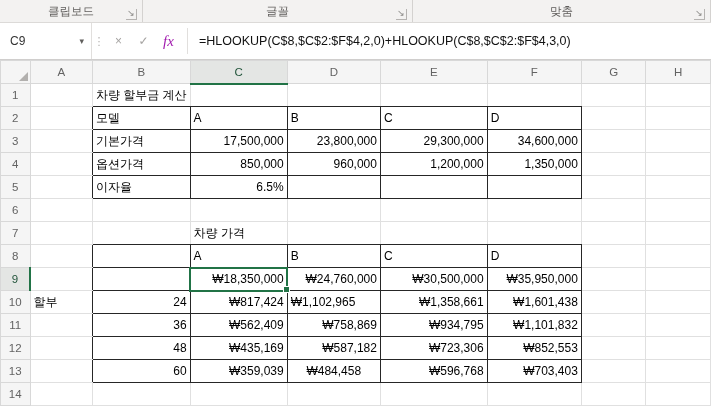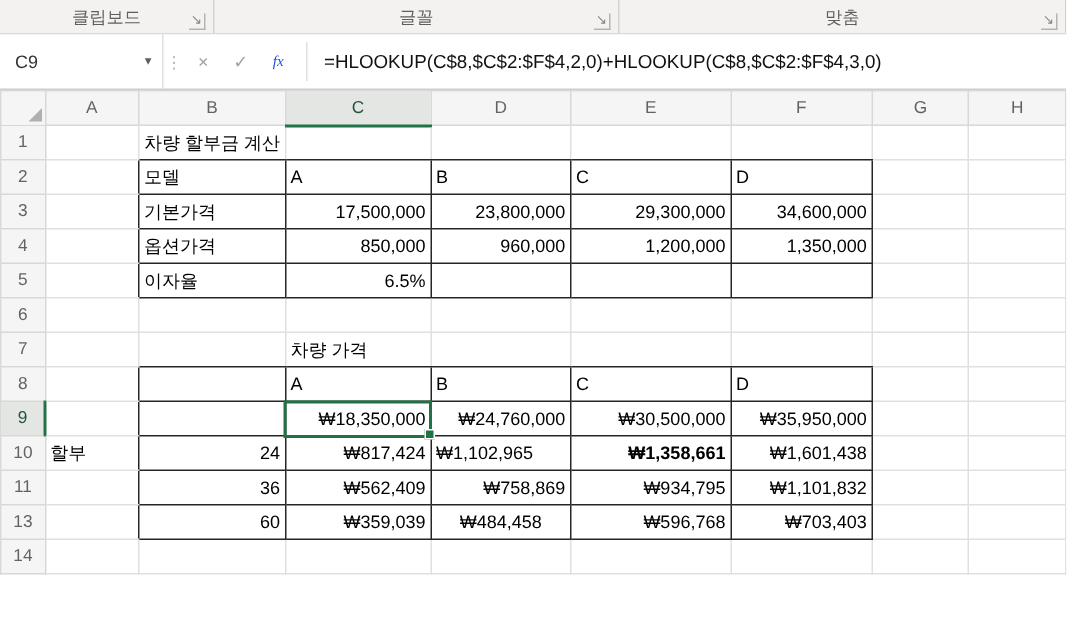--- a/index.html
+++ b/index.html
@@ -13,28 +13,28 @@
                   border-right:1px solid #d4d2d0; height:100%; }
   .rg-0 { width:143px; } .rg-1 { width:270px; } .rg-2 { flex:1; }
   .group-label { color:#605e5c; font-size:11.5px; }
   .launcher { position:absolute; right:5px; bottom:2px; font-size:9px; line-height:9px;
               color:#8a8886; width:11px; height:11px; text-align:center;
               border-right:1px solid #b5b3b1; border-bottom:1px solid #b5b3b1; }
 
   
   .formula-bar { height:37px; background:#fff; border-bottom:1px solid #d0cecd;
                  display:flex; align-items:stretch; }
-  .name-box { width:109px; position:relative; display:flex; align-items:center;
+  .name-box { width:92px; position:relative; display:flex; align-items:center;
               padding-left:10px; border-right:1px solid #e1dfdd; color:#333; font-size:12px; cursor:pointer; }
   .name-caret { position:absolute; right:7px; top:50%; transform:translateY(-50%);
                 font-size:9px; color:#605e5c; }
   .fb-splitter { width:14px; display:flex; align-items:center; justify-content:center;
                  color:#b5b3b1; font-size:11px; cursor:col-resize; }
   .fb-btn { border:none; background:none; width:25px; font-size:12px; color:#a5a3a1; cursor:pointer; }
-  .fb-btn.fx { color:#1d4ed8; font-style:italic; font-family:"Liberation Serif", serif; font-size:10px; }
+  .fb-btn.fx { color:#a21caf; font-style:italic; font-family:"Liberation Serif", serif; font-size:15px; }
   .fb-sep { width:1px; background:#e1dfdd; margin:5px 3px 5px 6px; }
   .formula-input { flex:1; display:flex; align-items:center; padding-left:8px;
                    font-size:12.5px; color:#111; white-space:nowrap; overflow:hidden; cursor:text; }
 
   
   .grid-wrap { background:#fff; }
   table.sheet { border-collapse:collapse; table-layout:fixed; font-size:12px; }
   .sheet th, .sheet td { height:23px; padding:0 3px; }
   .sheet th { background:#f5f5f5; border:1px solid #d8d8d8; color:#636363;
               font-weight:normal; font-size:11.5px; text-align:center; cursor:pointer; }
@@ -208,37 +208,48 @@
             <td class="boxed" style="text-align: right;">₩35,950,000</td>
             <td></td>
             <td></td>
           </tr>
           <tr>
             <th class="rowhead">10</th>
             <td class="edge-r" style="text-align: left;">할부</td>
             <td class="boxed" style="text-align: right;">24</td>
             <td class="boxed" style="text-align: right;">₩817,424</td>
             <td class="boxed" style="">₩1,102,965</td>
-            <td class="boxed" style="text-align: right; font-weight: bold;">₩1,358,661</td>
+            <td class="boxed" style="text-align: right;">₩1,358,661</td>
             <td class="boxed" style="text-align: right;">₩1,601,438</td>
             <td></td>
             <td></td>
           </tr>
           <tr>
             <th class="rowhead">11</th>
             <td class="edge-r"></td>
             <td class="boxed" style="text-align: right;">36</td>
             <td class="boxed" style="text-align: right;">₩562,409</td>
             <td class="boxed" style="text-align: right;">₩758,869</td>
             <td class="boxed" style="text-align: left; padding-left: 48px;">₩934,795</td>
             <td class="boxed" style="text-align: right;">₩1,101,832</td>
             <td></td>
             <td></td>
           </tr>
           <tr>
+            <th class="rowhead">12</th>
+            <td class="edge-r"></td>
+            <td class="boxed" style="text-align: right;">48</td>
+            <td class="boxed" style="text-align: right;">₩435,169</td>
+            <td class="boxed" style="text-align: right;">₩587,182</td>
+            <td class="boxed" style="text-align: right;">₩723,306</td>
+            <td class="boxed" style="text-align: right;">₩852,553</td>
+            <td></td>
+            <td></td>
+          </tr>
+          <tr>
             <th class="rowhead">13</th>
             <td class="edge-r"></td>
             <td class="boxed" style="text-align: right;">60</td>
             <td class="boxed" style="text-align: right;">₩359,039</td>
             <td class="boxed" style="text-align: center;">₩484,458</td>
             <td class="boxed" style="text-align: right;">₩596,768</td>
             <td class="boxed" style="text-align: right;">₩703,403</td>
             <td></td>
             <td></td>
           </tr>

